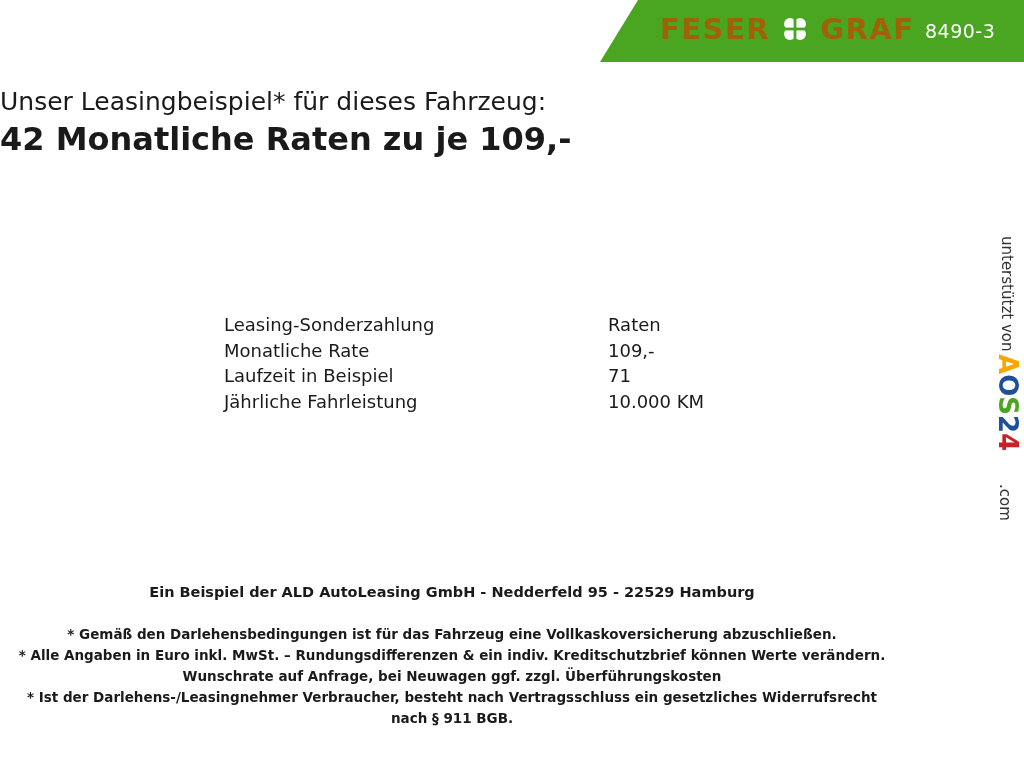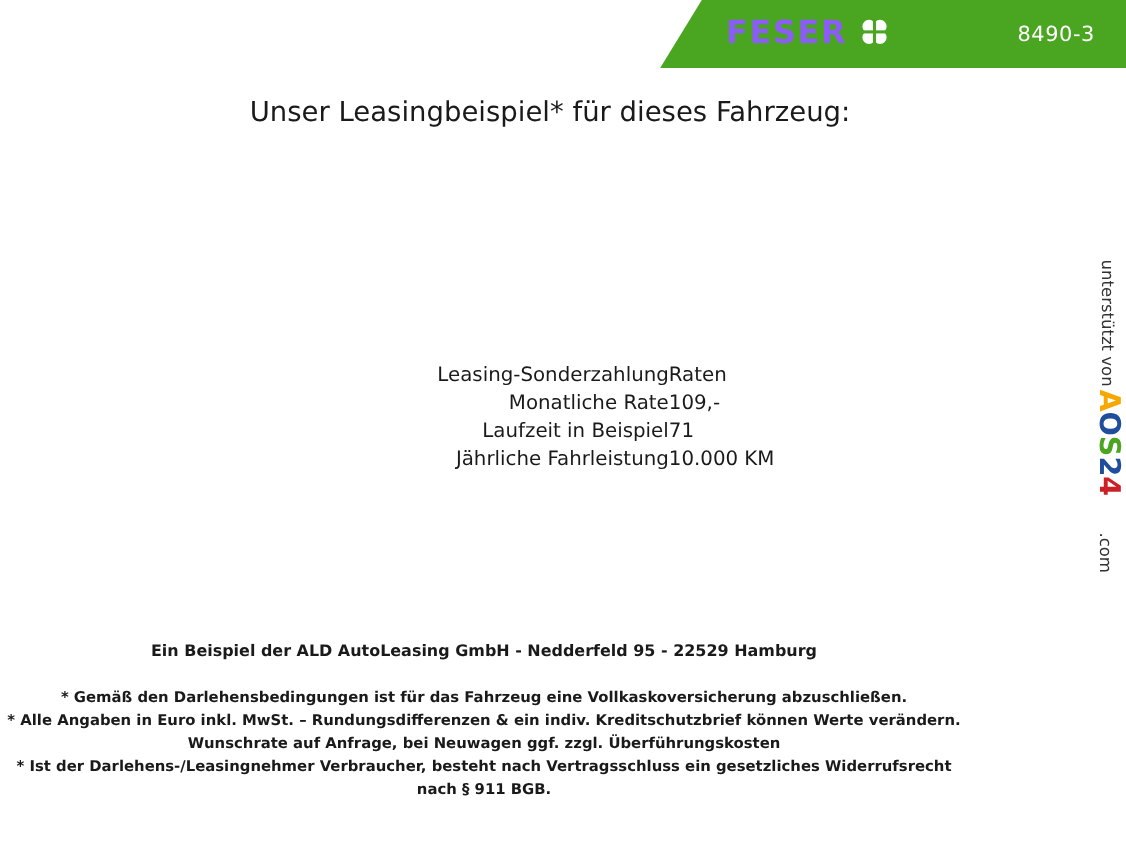--- a/index.html
+++ b/index.html
@@ -33,21 +33,21 @@
     background: #4aa520;
     clip-path: polygon(38px 0, 100% 0, 100% 100%, 0 100%);
   }
   .brand {
     position: absolute;
     top: 12px;
     left: 660px;
     display: flex;
     align-items: center;
     gap: 10px;
-    color: #8b5cf6;
+    color: #a16207;
     font-size: 29px;
     font-weight: bold;
     letter-spacing: 1.5px;
   }
   .brand-clover {
     display: inline-block;
     width: 30px;
     height: 30px;
     position: relative;
   }
@@ -62,43 +62,42 @@
     letter-spacing: 0.5px;
     white-space: nowrap;
   }
 
   
   .title-area {
     position: absolute;
     top: 86px;
     left: 0;
     width: 1000px;
-    text-align: center;
+    text-align: left;
   }
   .title-line1 {
     font-size: 25px;
     font-weight: normal;
     color: #1a1a1a;
     line-height: 1.25;
   }
   .title-line2 {
     font-size: 32px;
     font-weight: bold;
     color: #1a1a1a;
     line-height: 1.3;
     margin-top: 2px;
   }
 
   
   .details {
     position: absolute;
-    top: 328px;
+    top: 312px;
     left: 224px;
     width: 560px;
-    text-align: right;
   }
   .details-row {
     display: flex;
     font-size: 18px;
     line-height: 25.5px;
     color: #1a1a1a;
   }
   .details-label {
     width: 384px;
     white-space: nowrap;
@@ -154,20 +153,21 @@
     white-space: nowrap;
   }
 
   
   .footer {
     position: absolute;
     top: 583px;
     left: 0;
     width: 880px;
     text-align: center;
+    padding-left: 12px;
   }
   .footer-main {
     font-size: 14.5px;
     font-weight: bold;
     color: #1a1a1a;
     line-height: 1.3;
   }
   .footer-notes {
     margin-top: 22px;
     font-size: 13.5px;
@@ -192,26 +192,28 @@
           <circle cx="10" cy="20" r="6"></circle>
           <circle cx="20" cy="20" r="6"></circle>
           <rect x="13.5" y="13.5" width="3" height="3"></rect>
         </g>
         <g fill="#4aa520">
           <rect x="13.6" y="0" width="2.8" height="30"></rect>
           <rect x="0" y="13.6" width="30" height="2.8"></rect>
         </g>
       </svg>
     </span>
+    <span>GRAF</span>
   </div>
   <div class="doc-number">8490-3</div>
 </div>
 
 <div class="title-area">
   <div class="title-line1">Unser Leasingbeispiel* für dieses Fahrzeug:</div>
+  <div class="title-line2">42 Monatliche Raten zu je 109,-</div>
 </div>
 
 <div class="details">
   <div class="details-row">
     <div class="details-label">Leasing-Sonderzahlung</div>
     <div class="details-value">Raten</div>
   </div>
   <div class="details-row">
     <div class="details-label">Monatliche Rate</div>
     <div class="details-value">109,-</div>

